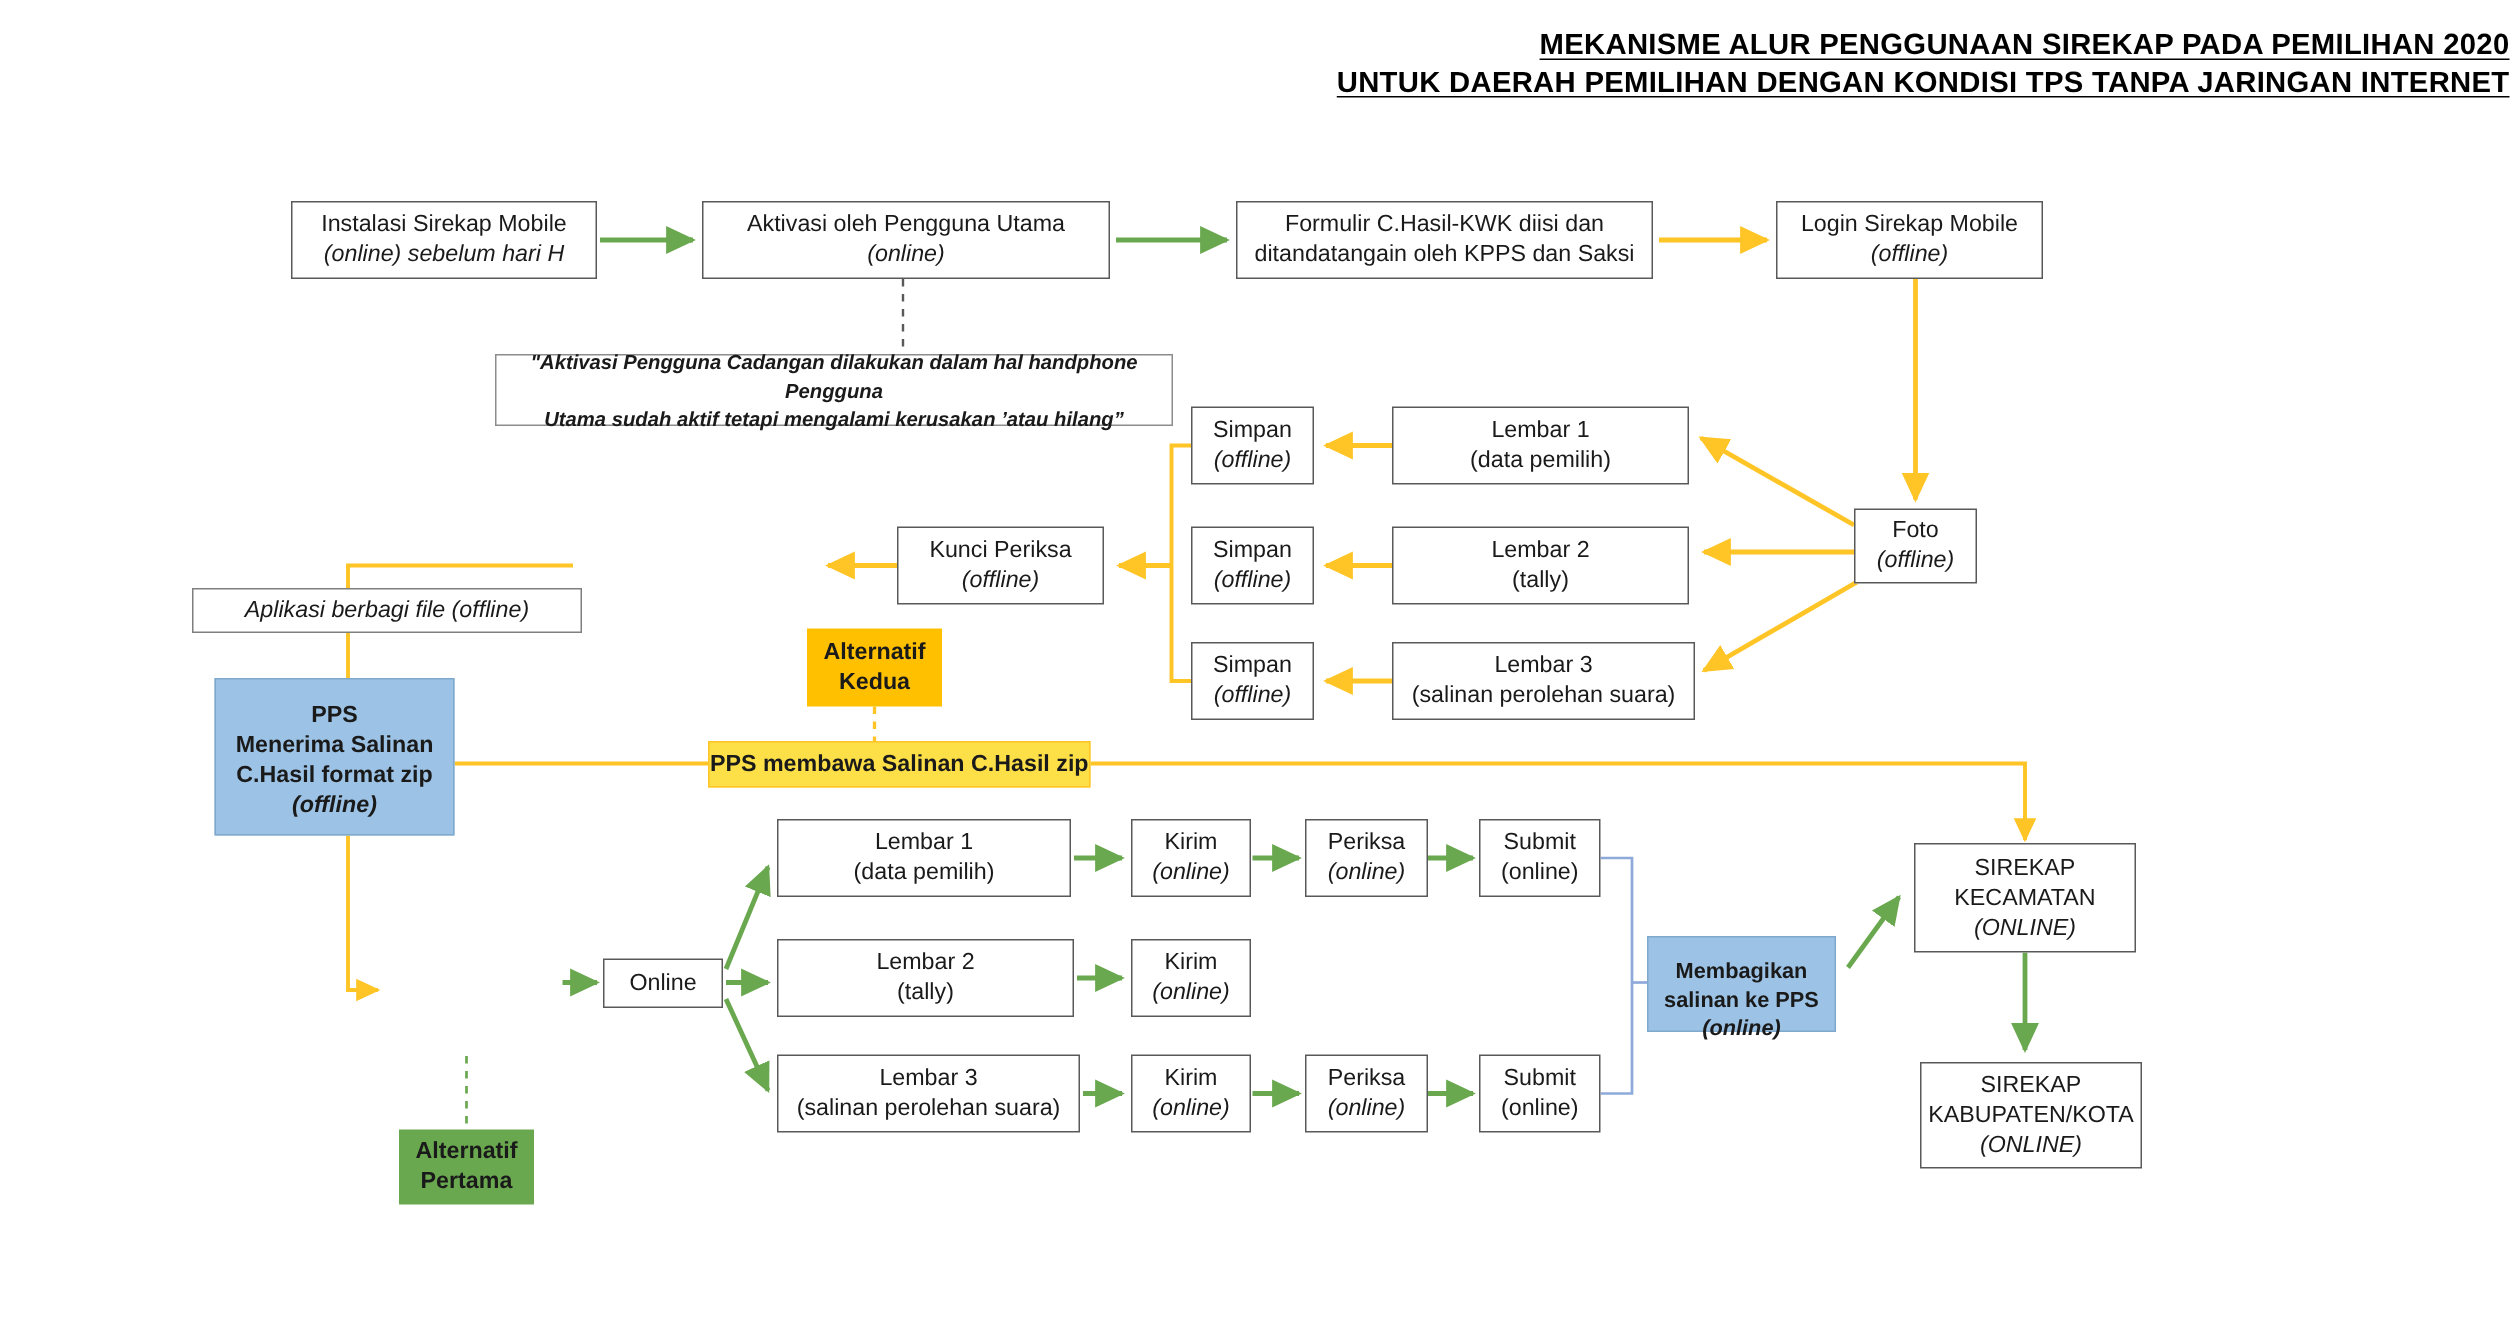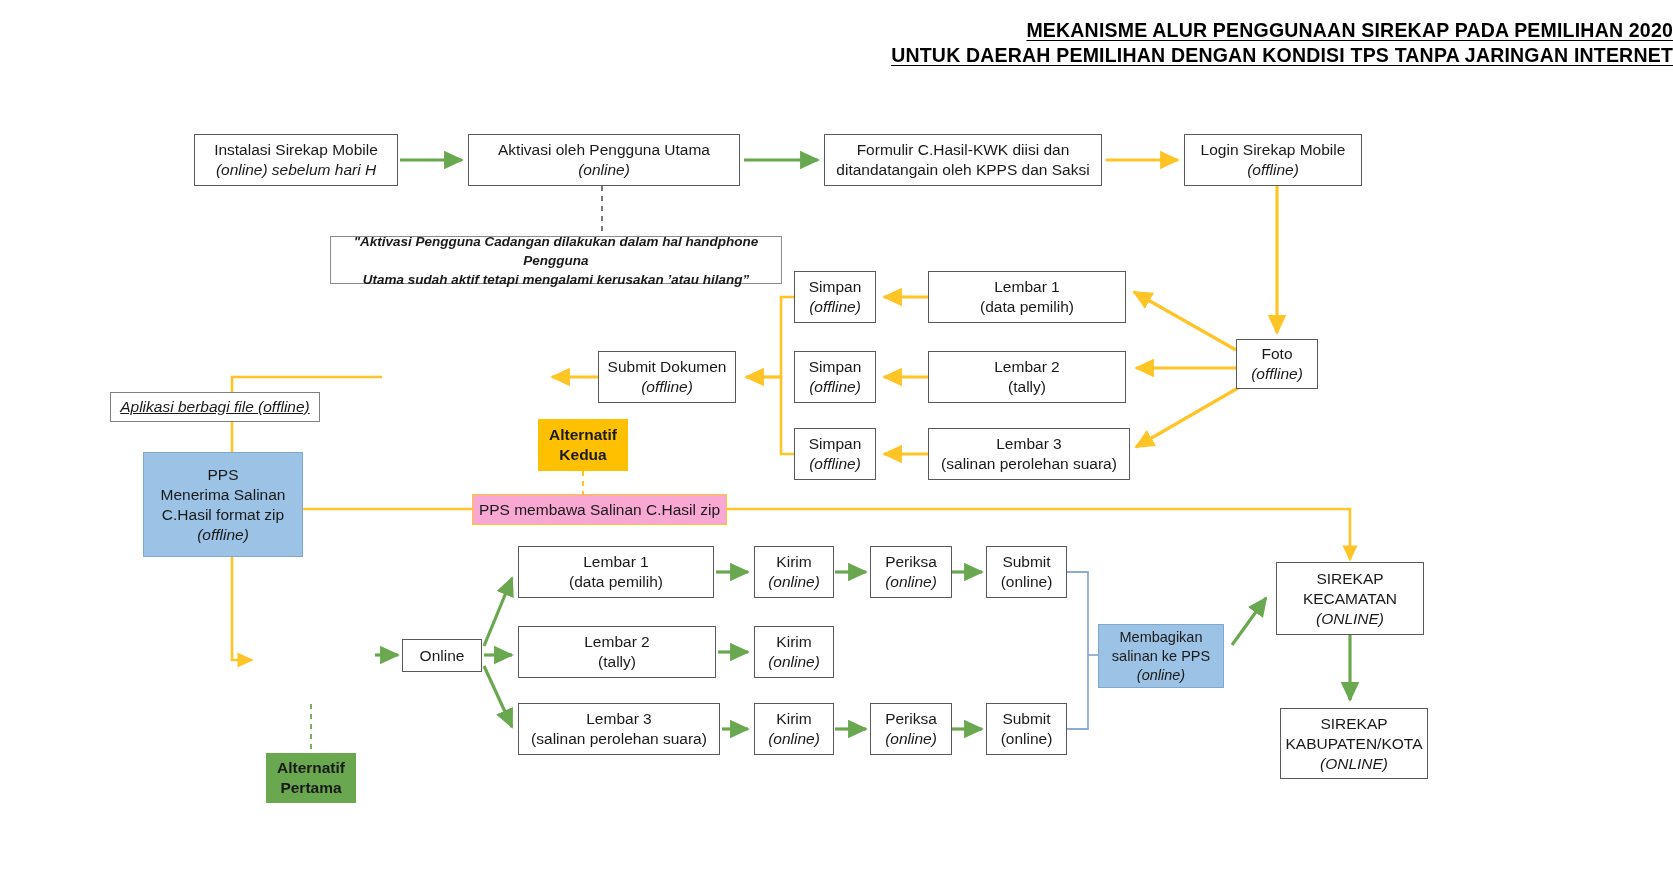--- a/index.html
+++ b/index.html
@@ -26,24 +26,24 @@
   }
   .node .ln{display:block;white-space:nowrap;}
   .it{font-style:italic;}
 
   .note{
     border:1.3px solid #8c8c8c;font-style:italic;font-size:13.5px;line-height:19px;
     font-weight:600;
   }
   .note .ln{white-space:normal;}
 
-  .blue{background:#9cc3e5;border:1.2px solid #7fa9cc;font-weight:normal;}
+  .blue{background:#9cc3e5;border:1.2px solid #7fa9cc;font-weight:bold;justify-content:space-between;}
   .orange{background:#ffc000;border:none;font-weight:bold;}
   .green{background:#6aa84f;border:none;font-weight:bold;}
-  .yellow-line{border:1.8px solid #ffc425;background:#f9a8d4;font-weight:normal;justify-content:center;}
+  .yellow-line{border:1.8px solid #ffc425;background:#fde047;font-weight:bold;justify-content:center;}
   .thin{border:1.1px solid #7f7f7f;}
 </style>
 </head>
 <body>
 
 <div id="canvas">
 
   <div class="title-wrap">
     <div class="title-line">MEKANISME ALUR PENGGUNAAN SIREKAP PADA PEMILIHAN 2020</div>
     <div class="title-line">UNTUK DAERAH PEMILIHAN DENGAN KONDISI TPS TANPA JARINGAN INTERNET</div>
@@ -171,26 +171,26 @@
   <div class="node" style="left:794px;top:351px;width:82px;height:52px;">
     <span class="ln">Simpan</span>
     <span class="ln it">(offline)</span>
   </div>
   <div class="node" style="left:794px;top:428px;width:82px;height:52px;">
     <span class="ln">Simpan</span>
     <span class="ln it">(offline)</span>
   </div>
 
   <div class="node" style="left:598px;top:351px;width:138px;height:52px;">
-    <span class="ln">Submit Dokumen</span>
-    <span class="ln it">(offline)</span>
-  </div>
-
-
-  <div class="node thin" style="left:110px;top:392px;width:210px;height:30px;text-decoration:underline;">
+    <span class="ln">Kunci Periksa</span>
+    <span class="ln it">(offline)</span>
+  </div>
+
+
+  <div class="node thin" style="left:128px;top:392px;width:260px;height:30px;">
     <span class="ln it">Aplikasi berbagi file (offline)</span>
   </div>
 
   <div class="node blue" style="left:143px;top:452px;width:160px;height:105px;">
     <span class="ln">PPS</span>
     <span class="ln">Menerima Salinan</span>
     <span class="ln">C.Hasil format zip</span>
     <span class="ln it">(offline)</span>
   </div>
 

